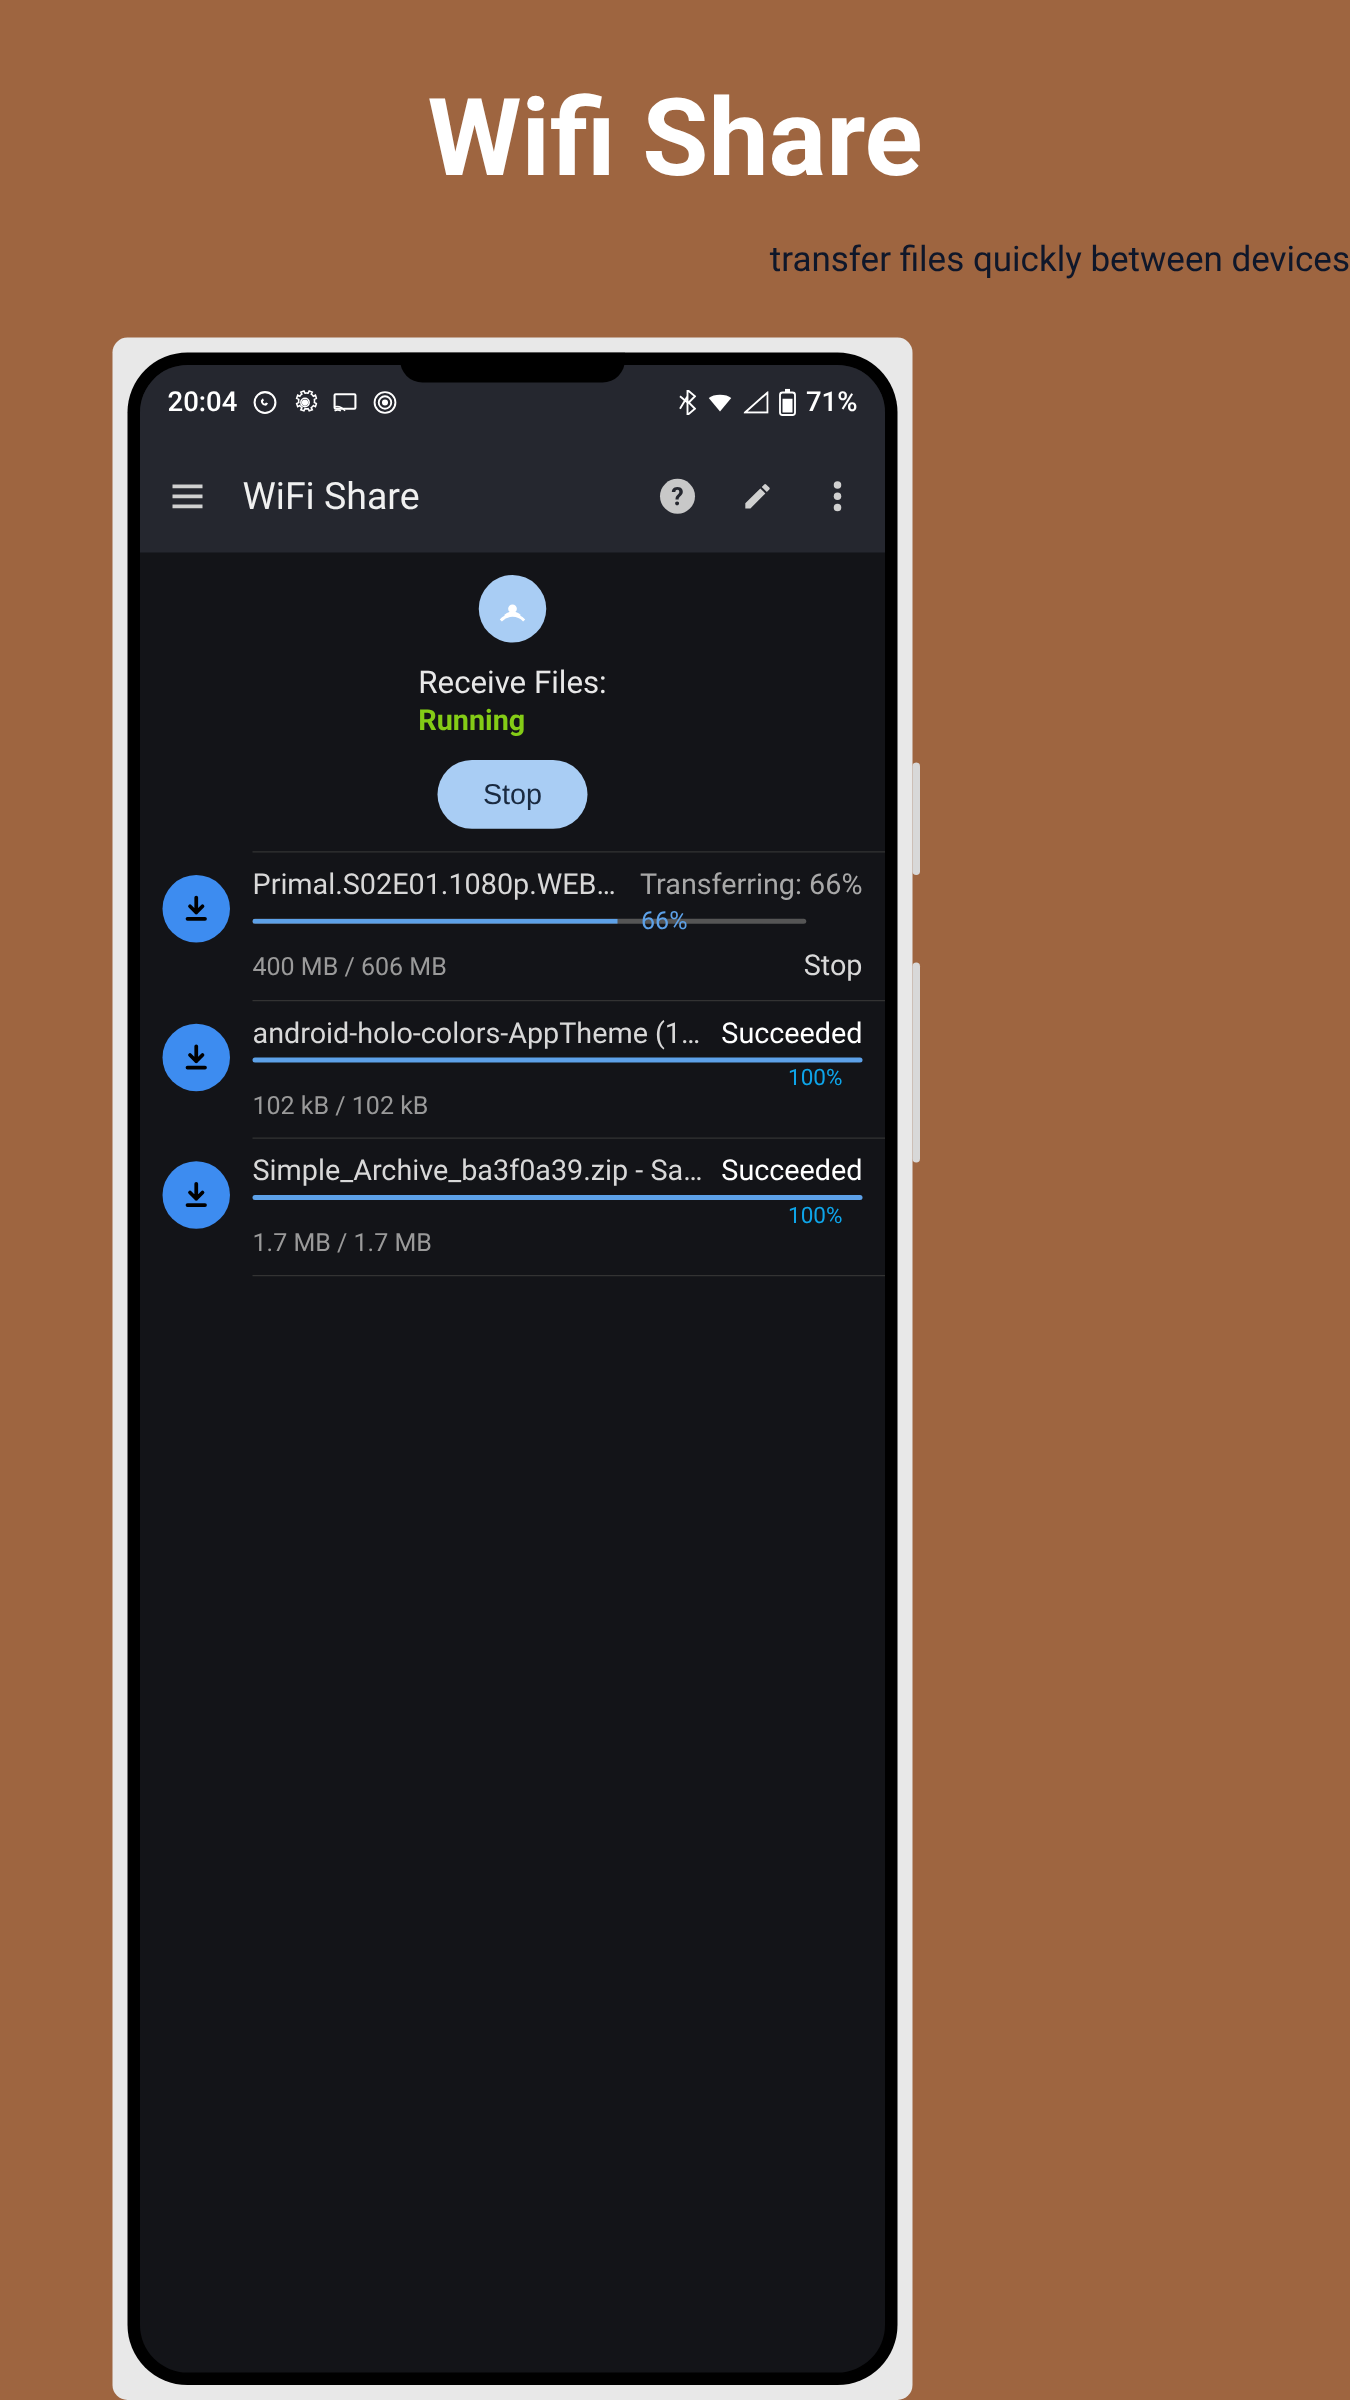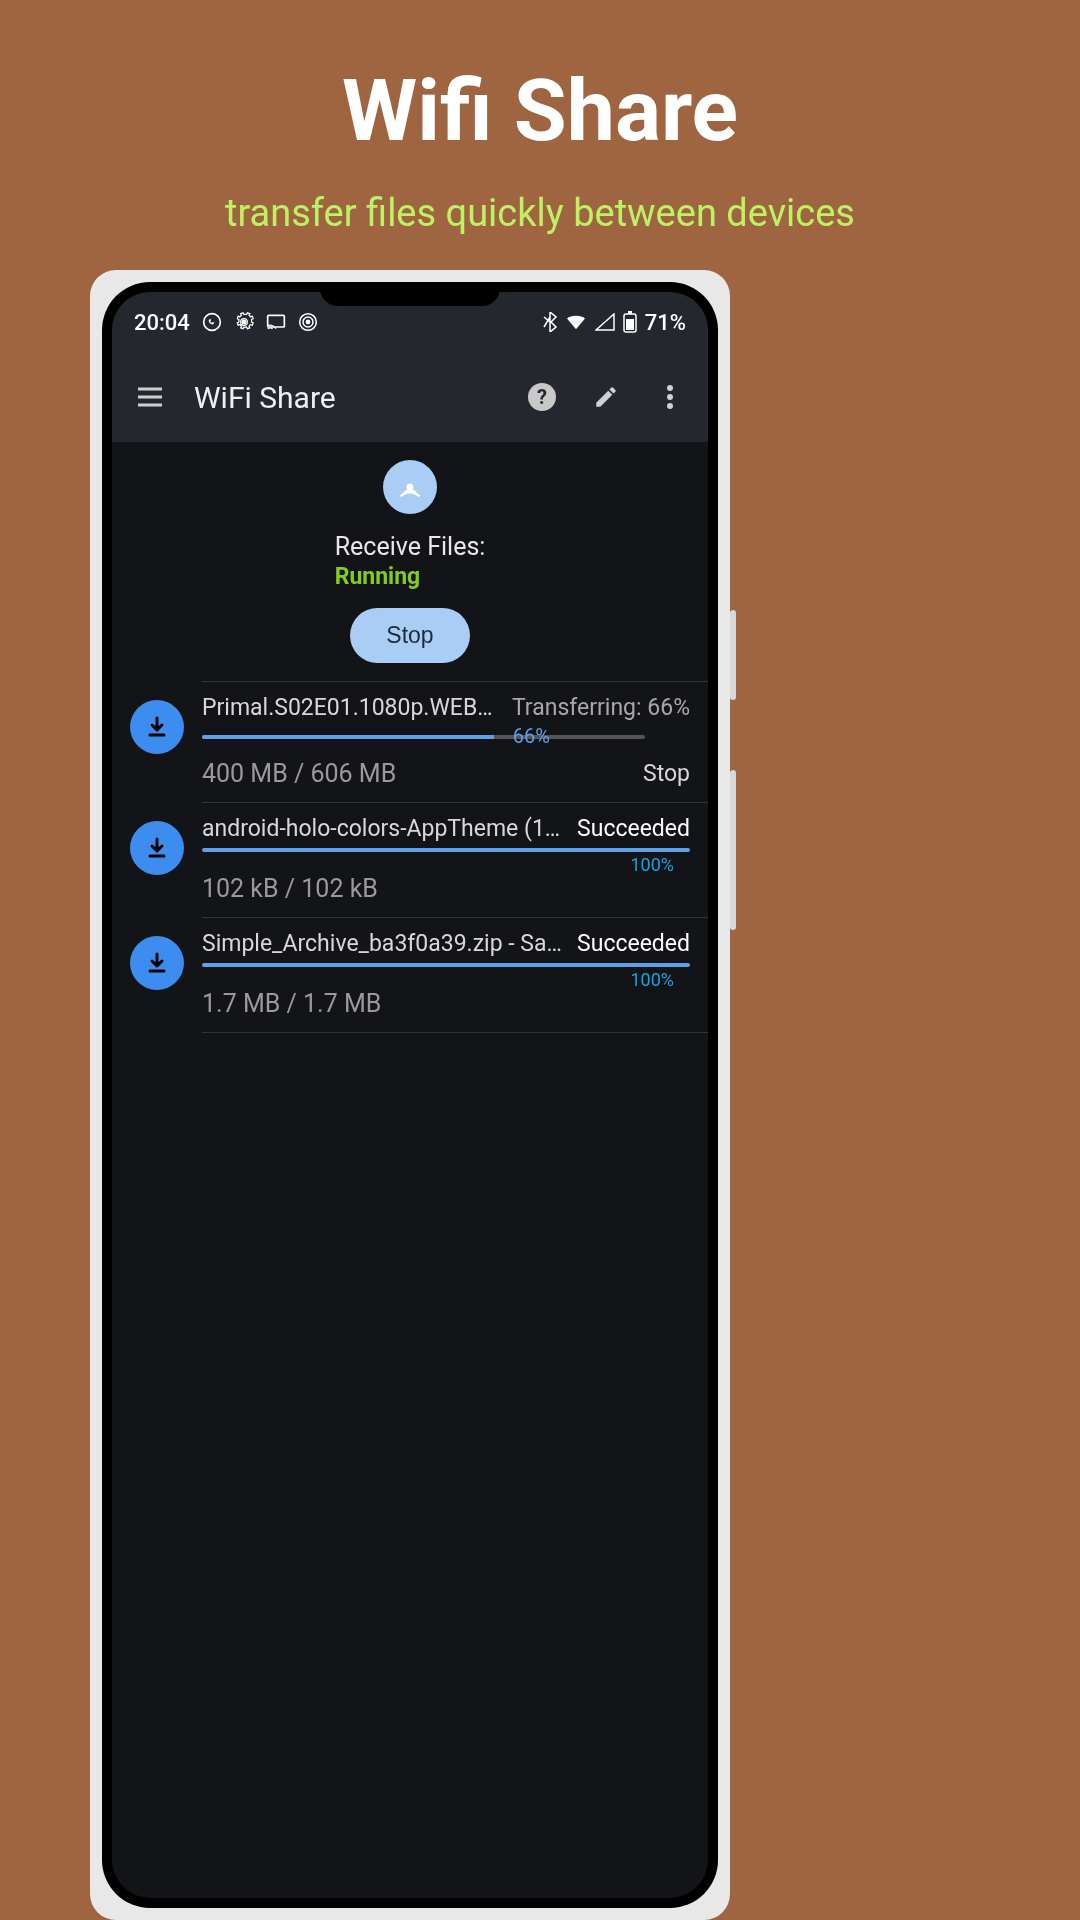--- a/index.html
+++ b/index.html
@@ -12,34 +12,34 @@
     position: relative;
   }
   .promo-title {
     text-align: center;
     color: #fff;
     font-size: 86px;
     font-weight: 700;
     margin-top: 60px;
   }
   .promo-subtitle {
-    text-align: center;
-    color: #bef264;
-    font-size: 38px;
+    text-align: right;
+    color: #0f172a;
+    font-size: 28px;
     font-weight: 400;
     margin-top: 30px;
   }
   .phone-frame {
     position: absolute;
     left: 90px;
     top: 270px;
     width: 640px;
     height: 1650px;
     background: #e8e8e8;
-    border-radius: 26px;
+    border-radius: 12px;
     padding: 12px;
   }
   .phone-inner {
     width: 100%;
     height: 100%;
     background: #000;
     border-radius: 48px;
     padding: 10px;
     position: relative;
     overflow: hidden;
@@ -210,21 +210,21 @@
     margin-top: 6px;
   }
   .item-bottom {
     display: flex;
     justify-content: space-between;
     align-items: center;
     margin-top: 10px;
   }
   .item-size {
     color: #9a9a9a;
-    font-size: 25px;
+    font-size: 20px;
   }
   .item-stop {
     color: #d8d8d8;
     font-size: 23px;
   }
   .full-bar {
     height: 4px;
     background: #5da1e8;
     margin-top: 6px;
     border-radius: 2px;

